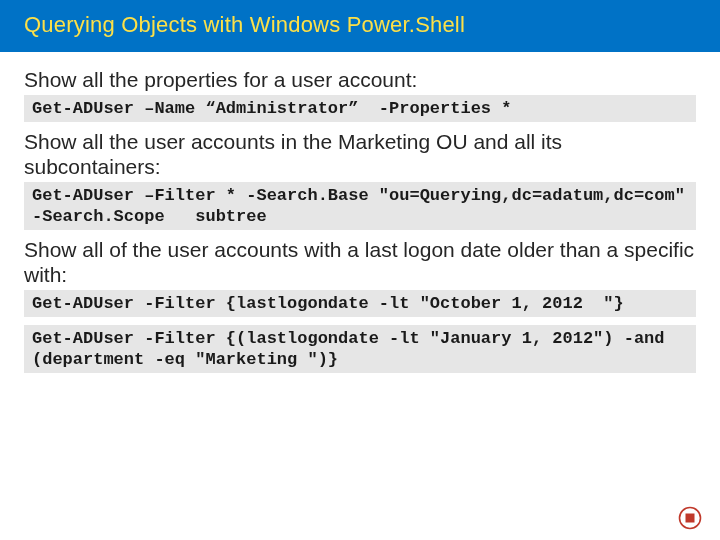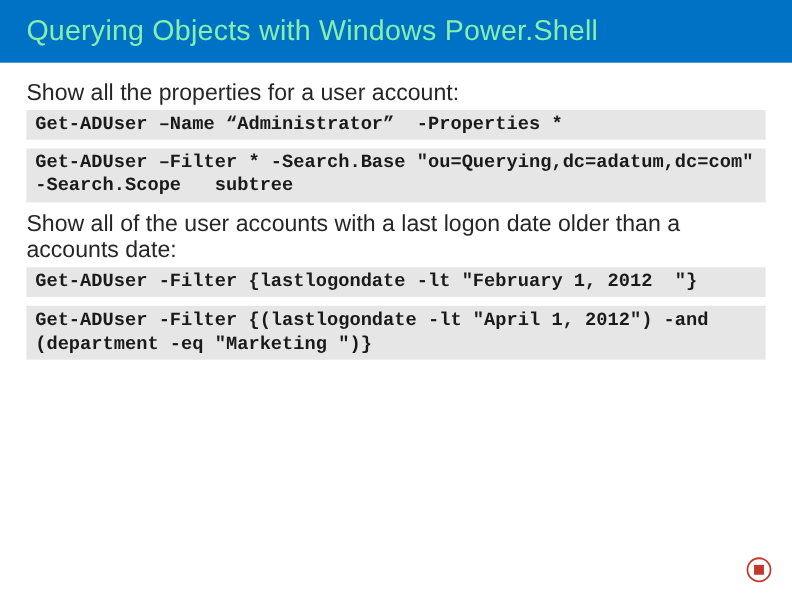--- a/index.html
+++ b/index.html
@@ -7,23 +7,23 @@
     padding: 0;
     width: 720px;
     height: 540px;
     background: #ffffff;
     font-family: "Segoe UI", Arial, sans-serif;
     overflow: hidden;
     position: relative;
   }
   .title-bar {
     background: #0072c6;
-    color: #86efac;
+    color: #fde047;
     padding: 12px 24px 14px 24px;
-    font-size: 26px;
+    font-size: 22px;
     font-weight: 300;
     letter-spacing: 0.2px;
   }
   .content {
     padding: 10px 24px 0 24px;
   }
   .desc {
     font-size: 21px;
     color: #262626;
     line-height: 1.18;
@@ -54,26 +54,27 @@
 </head>
 <body>
 
 <div class="title-bar">Querying Objects with Windows Power.Shell</div>
 
 <div class="content">
 
   <div class="desc">Show all the properties for a user account:</div>
   <div class="code-block">Get-ADUser –Name “Administrator”  -Properties *</div>
 
+  <div class="desc">Show all the user accounts in the Marketing OU and all its subcontainers:</div>
   <div class="code-block">Get-ADUser –Filter * -Search.Base "ou=Querying,dc=adatum,dc=com" -Search.Scope   subtree</div>
 
-  <div class="desc">Show all of the user accounts with a last logon date older than a accounts date:</div>
-  <div class="code-block">Get-ADUser -Filter {lastlogondate -lt "February 1, 2012  "}</div>
+  <div class="desc">Show all of the user accounts with a last logon date older than a specific with:</div>
+  <div class="code-block">Get-ADUser -Filter {lastlogondate -lt "October 1, 2012  "}</div>
 
-  <div class="code-block">Get-ADUser -Filter {(lastlogondate -lt "April 1, 2012") -and (department -eq "Marketing ")}</div>
+  <div class="code-block">Get-ADUser -Filter {(lastlogondate -lt "January 1, 2012") -and (department -eq "Marketing ")}</div>
 
 </div>
 
 <div class="stop-icon">
   <svg viewBox="0 0 24 24" width="24" height="24">
     <circle cx="12" cy="12" r="10.5" fill="none" stroke="#c0392b" stroke-width="1.6"></circle>
     <rect x="7.5" y="7.5" width="9" height="9" fill="#c0392b"></rect>
   </svg>
 </div>
 

